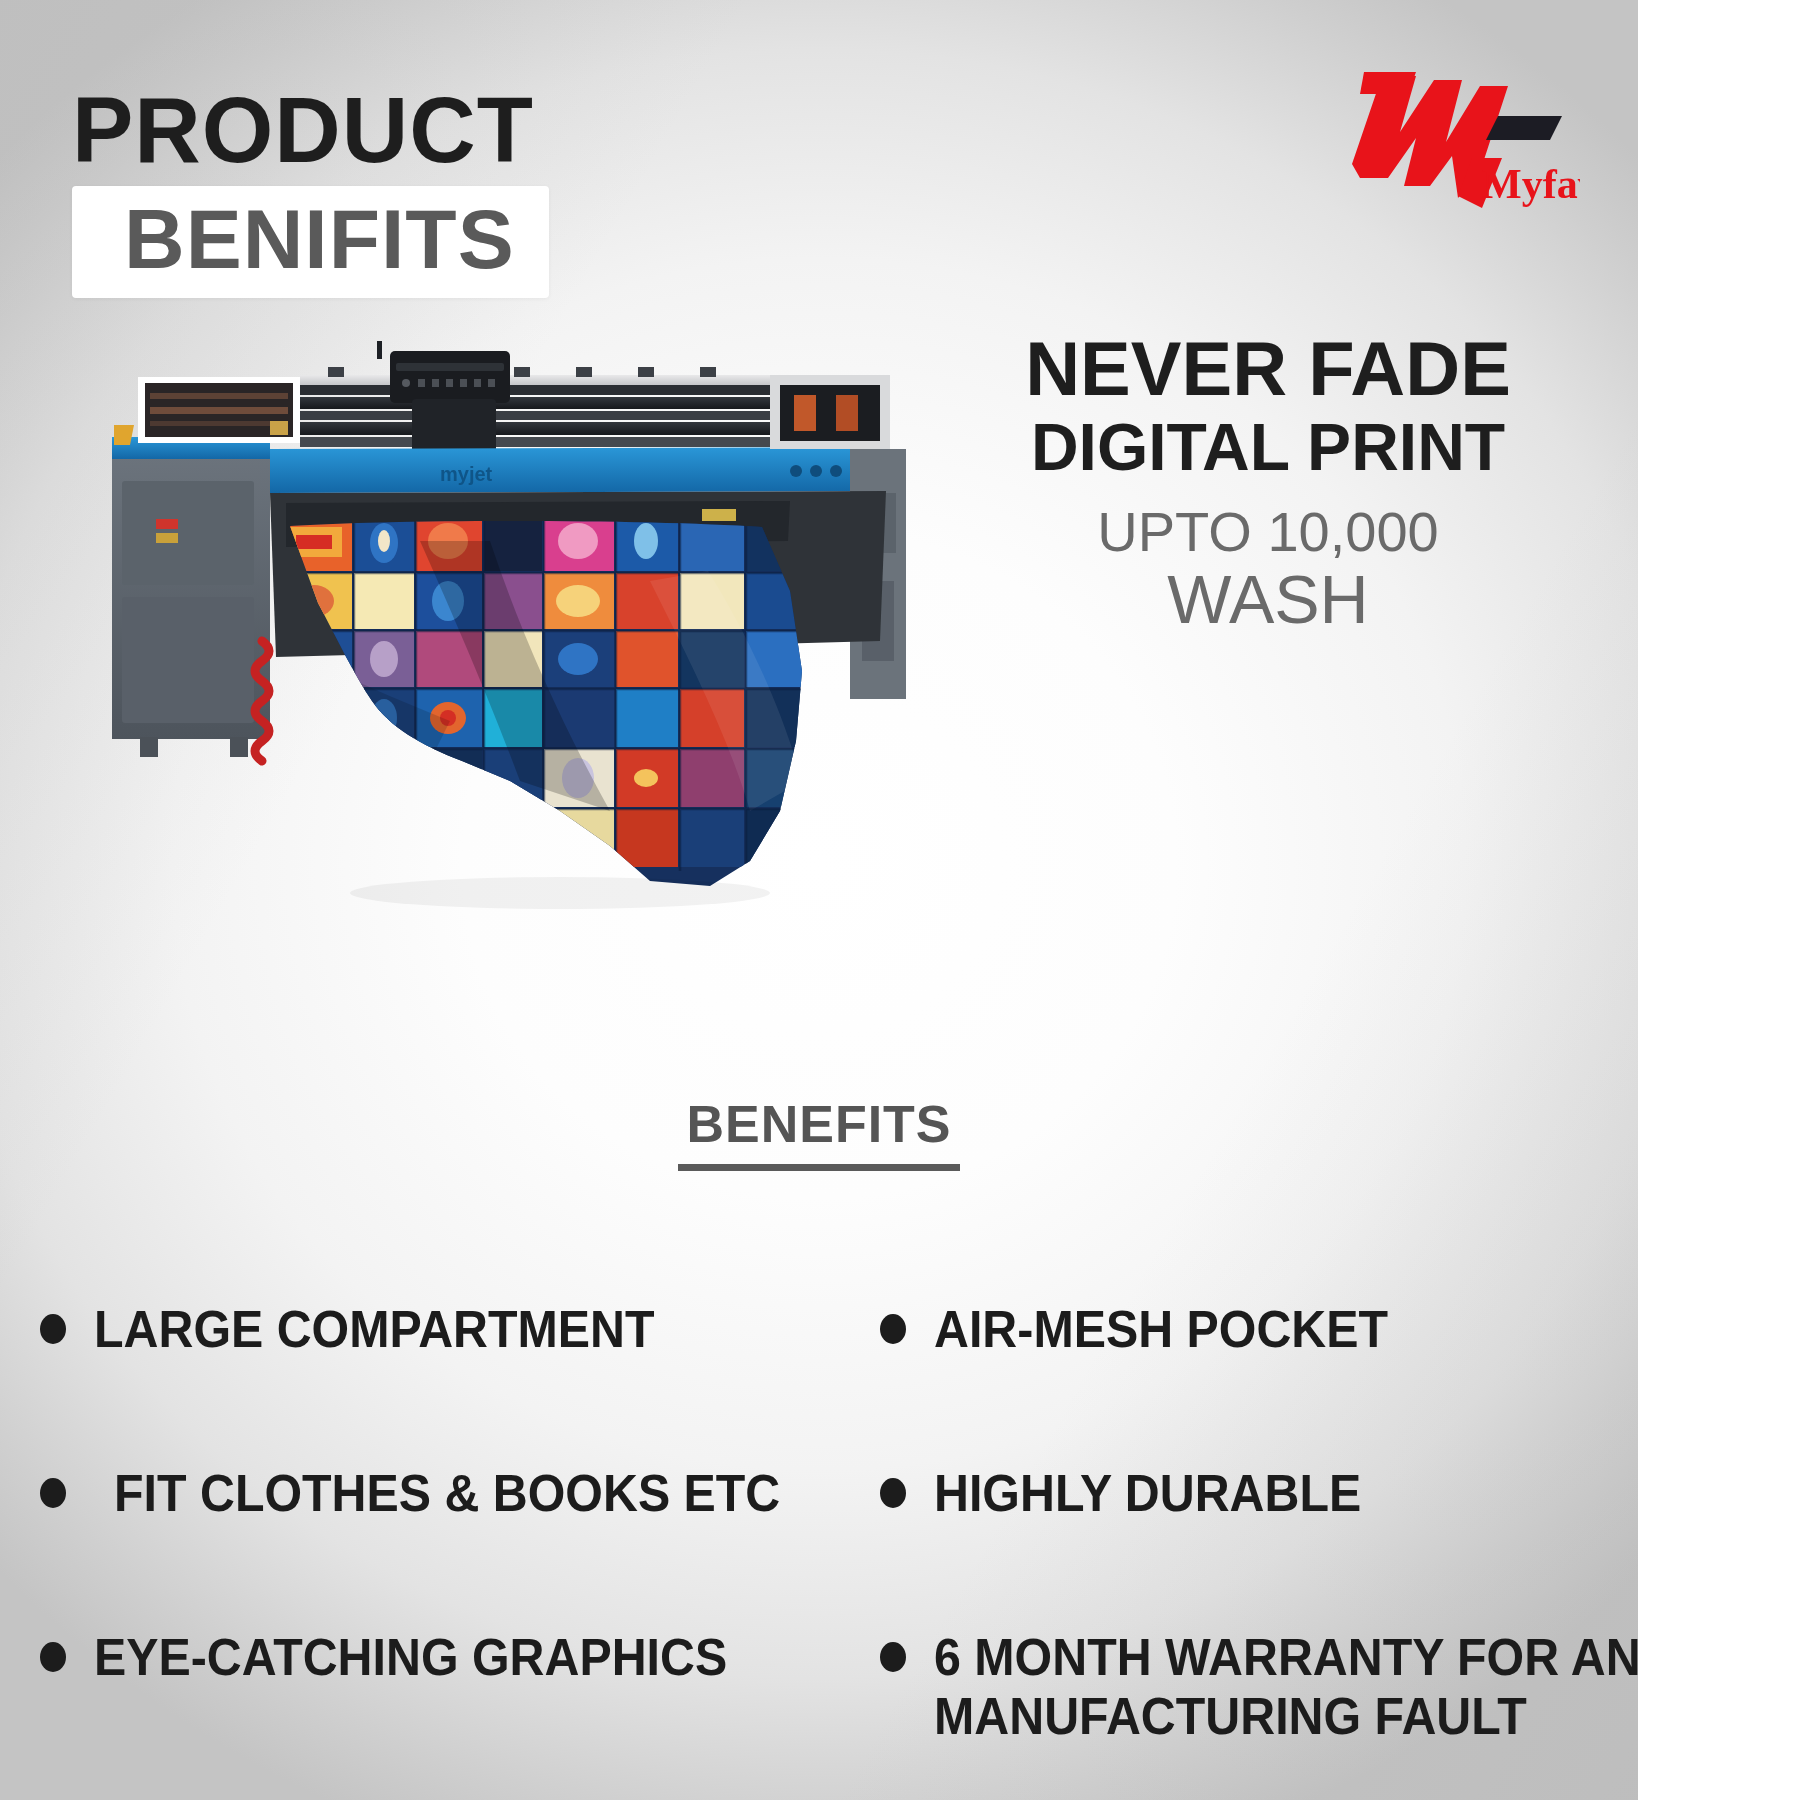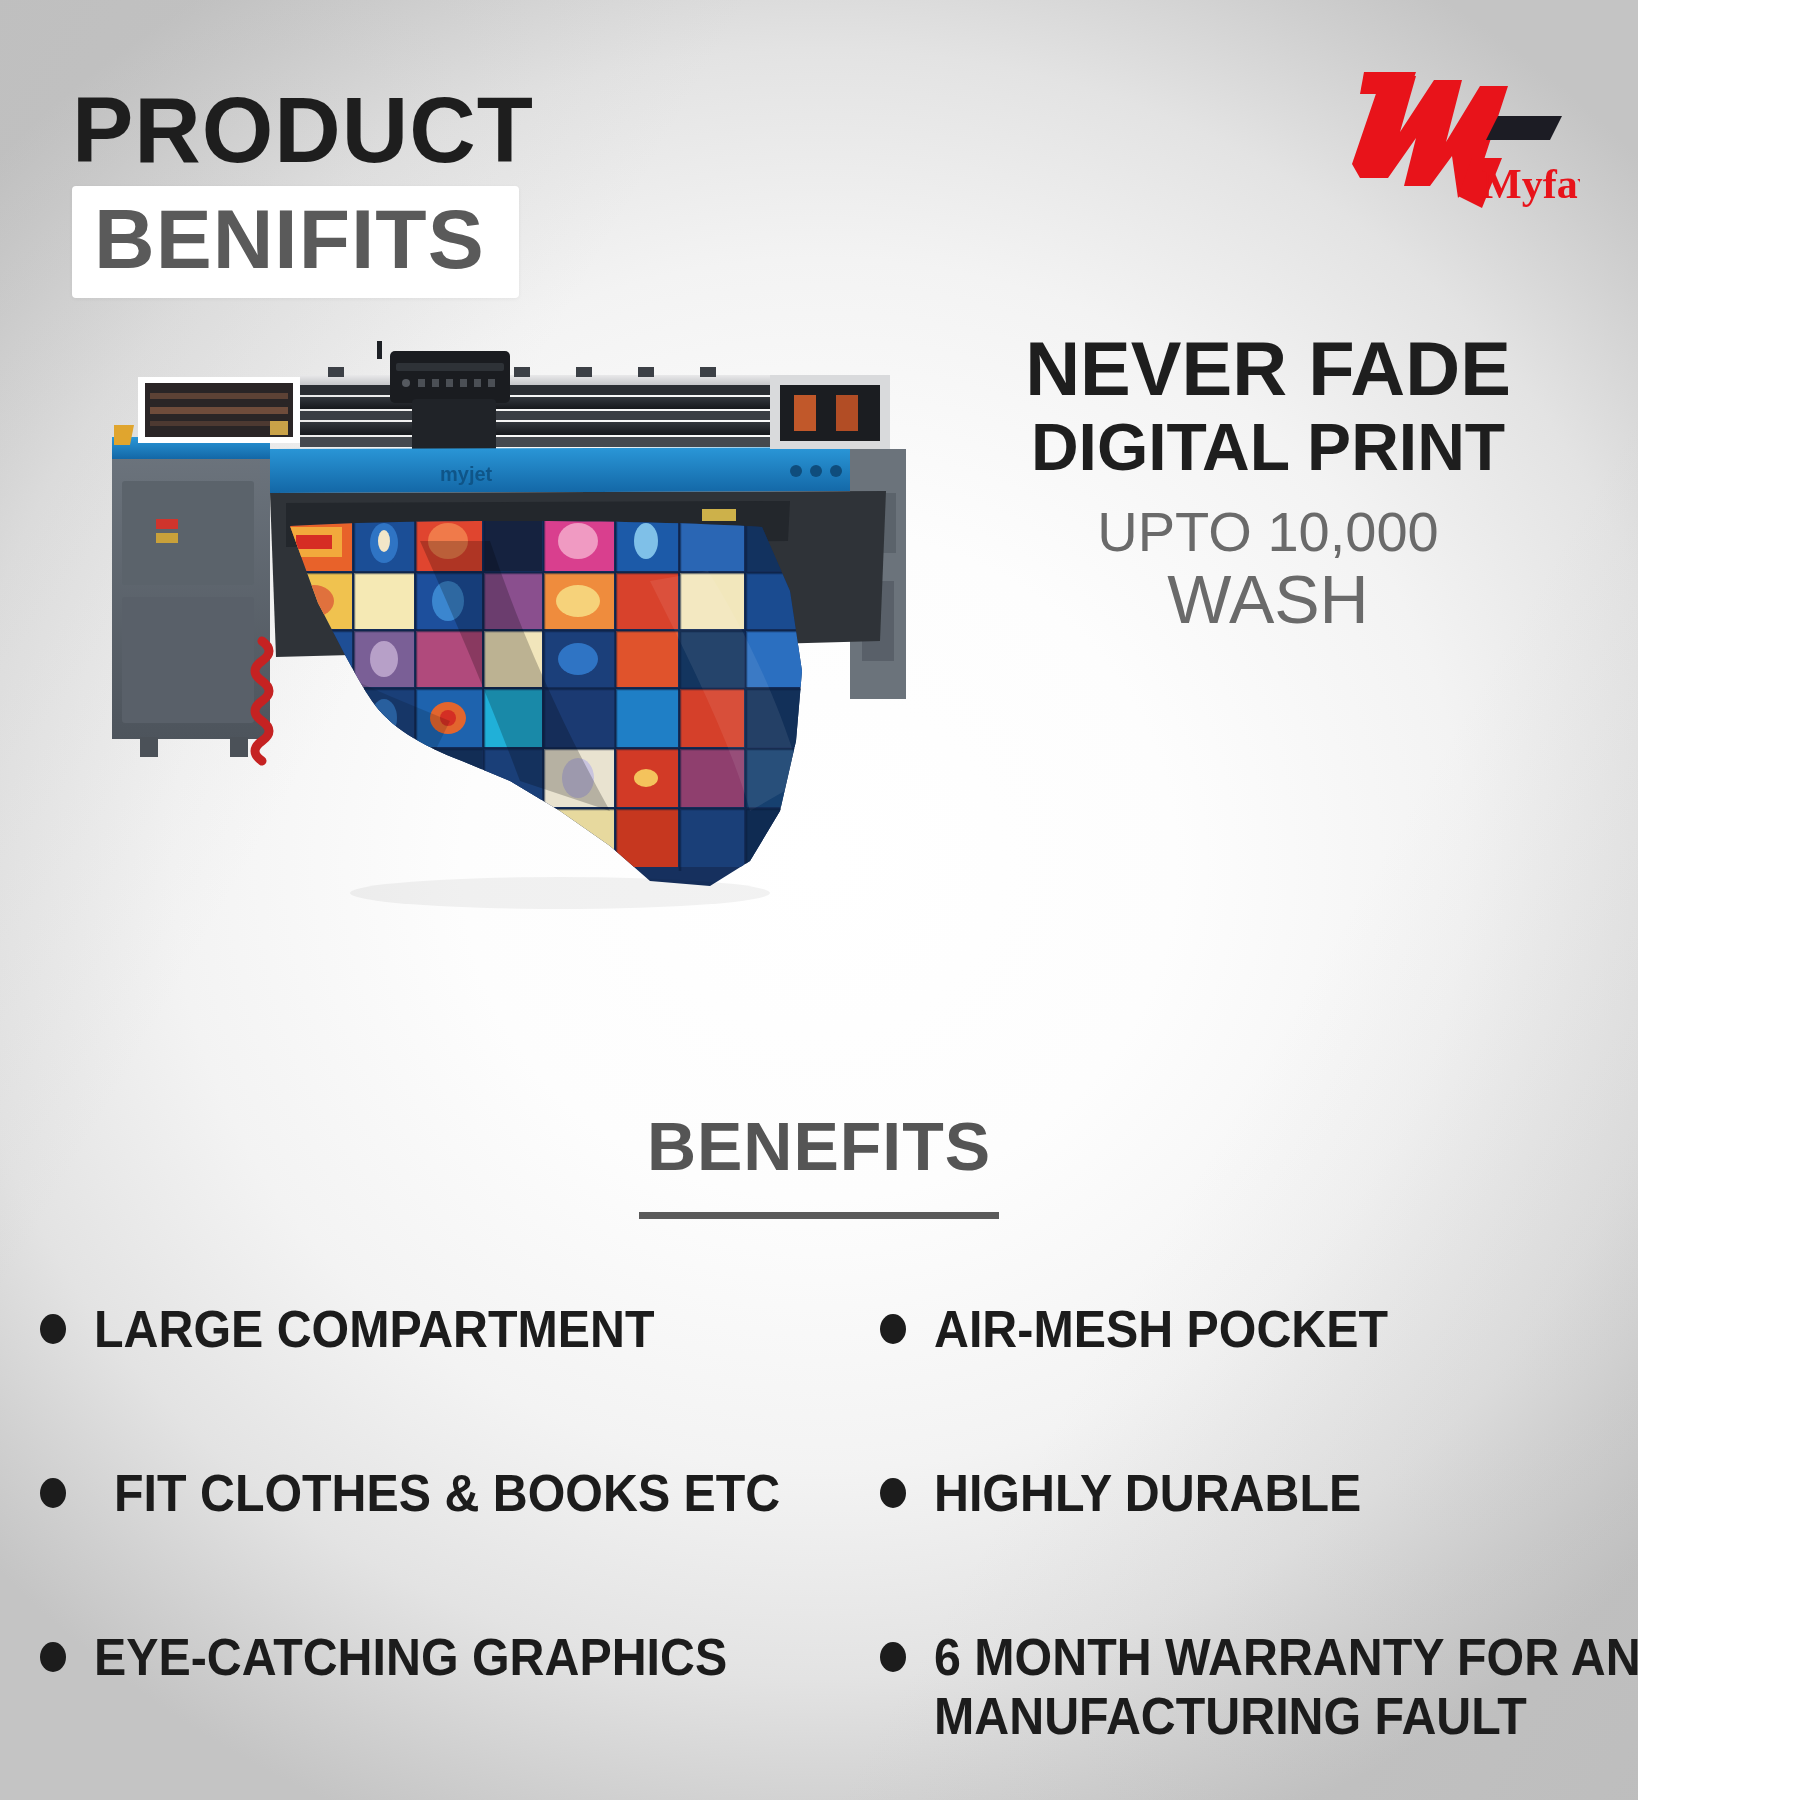--- a/index.html
+++ b/index.html
@@ -30,21 +30,21 @@
 
   
   .title-block { position:absolute; left:72px; top:84px; z-index:6; }
   .title-product {
     font-size:92px; font-weight:bold; letter-spacing:1px;
     color:#1e1e1e; line-height:1.0; white-space:nowrap;
   }
   .title-benifits-box {
     display:inline-block;
     background:#ffffff;
-    padding:14px 34px 18px 22px;
+    padding:14px 34px 18px 52px;
     margin-top:10px;
     border-radius:4px;
     box-shadow:0 1px 4px rgba(0,0,0,.05);
   }
   .title-benifits {
     font-size:84px; font-weight:bold; letter-spacing:1px;
     color:#5a5a5a; line-height:.95; white-space:nowrap;
   }
 
   
@@ -59,25 +59,24 @@
   .hl-4 { font-size:68px; font-weight:normal; color:#6a6a6a; line-height:1.1; }
 
   
   .artwork { position:absolute; left:90px; top:341px; width:1000px; height:600px; z-index:3; }
   .artwork svg { width:100%; height:100%; display:block; }
 
   
   .benefits-head { position:absolute; left:0; right:0; top:1098px; text-align:center; z-index:6; }
   .benefits-head .txt {
     display:inline-block;
-    font-size:68px; font-weight:bold; color:#555555; letter-spacing:1px;
+    font-size:52px; font-weight:bold; color:#555555; letter-spacing:1px;
     line-height:1.0;
-    padding:0 8px 32px 8px;
+    padding:0 8px 14px 8px;
     border-bottom:7px solid #5a5a5a;
-    margin-top:14px;
   }
 
   
   .cols { position:absolute; left:0; top:1300px; width:1800px; z-index:6; }
   .col { position:absolute; top:0; }
   .col-left  { left:40px;  width:830px; }
   .col-right { left:880px; width:900px; }
 
   .bullet { display:flex; align-items:flex-start; gap:28px; margin-bottom:104px; }
   .bullet .dot {

